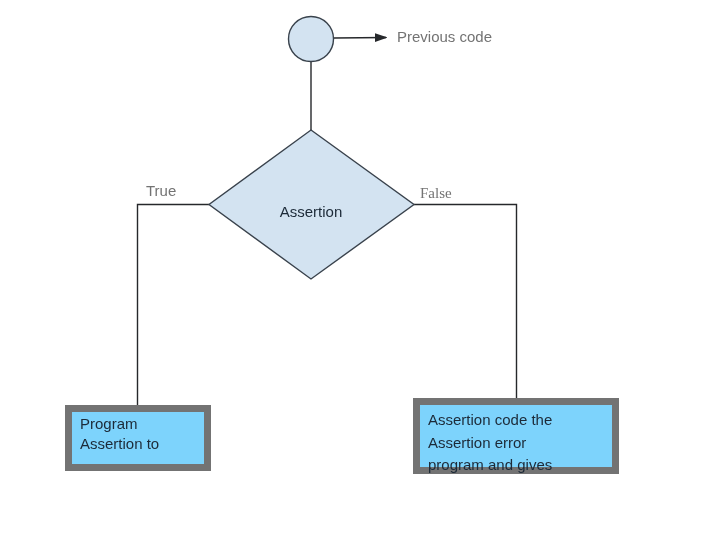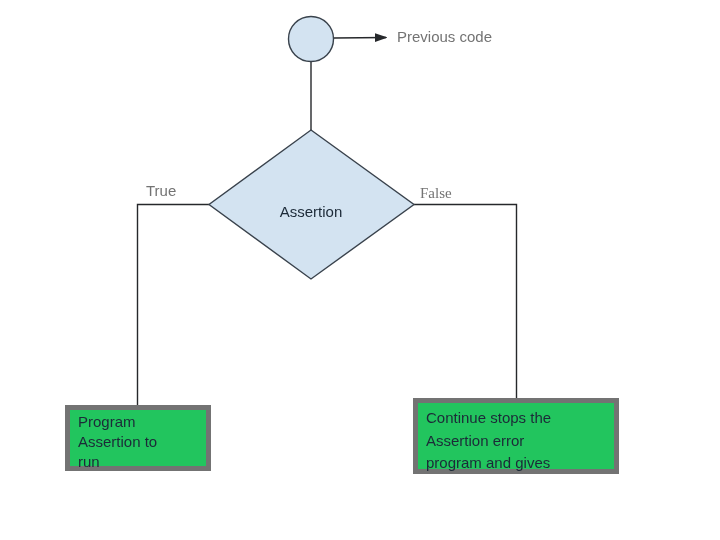--- a/index.html
+++ b/index.html
@@ -44,22 +44,22 @@
     width: 108px;
     text-align: center;
     font-size: 15px;
     line-height: 22px;
     color: #1c2a38;
   }
   .diamond-text span, .box span { display: block; }
   .box {
     position: absolute;
     box-sizing: border-box;
-    background: #22c55e;
-    border: 5px solid #737373;
+    background: #7dd3fc;
+    border: 7px solid #737373;
     font-size: 15px;
     color: #1c2a38;
   }
   .box-true {
     left: 65px;
     top: 405px;
     width: 146px;
     height: 66px;
     padding: 2px 0 0 8px;
     line-height: 20px;
@@ -107,22 +107,21 @@
 
   <div class="label lbl-false">False</div>
 
   <div class="diamond-text">
     <span>Assertion</span>
   </div>
 
   <div class="box box-true">
     <span>Program</span>
     <span>Assertion to</span>
-    <span>run</span>
   </div>
 
   <div class="box box-false">
-    <span>Continue stops the</span>
+    <span>Assertion code the</span>
     <span>Assertion error</span>
     <span>program and gives</span>
   </div>
 
 </div>
 
 </body></html>

